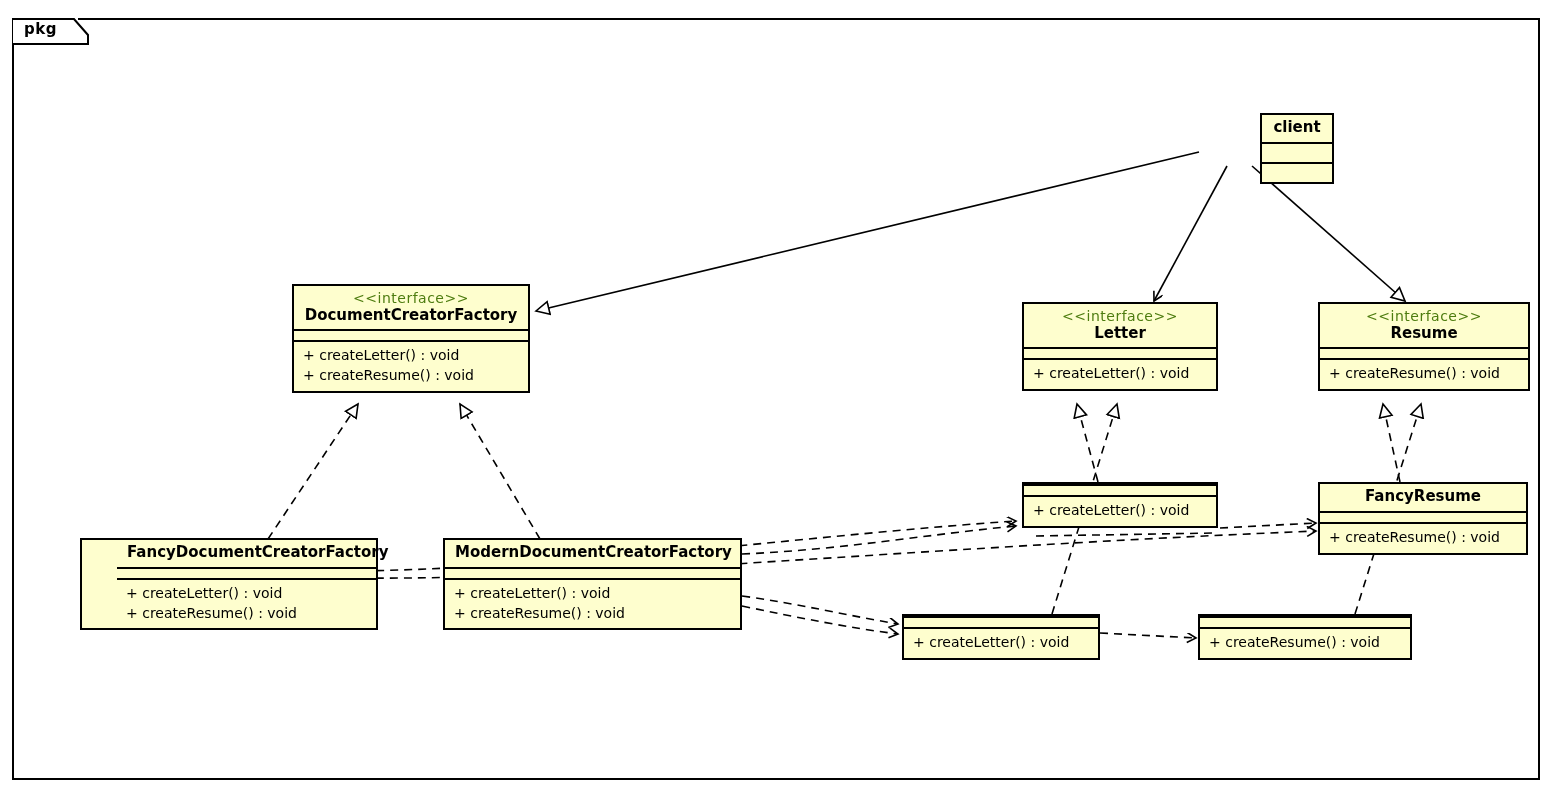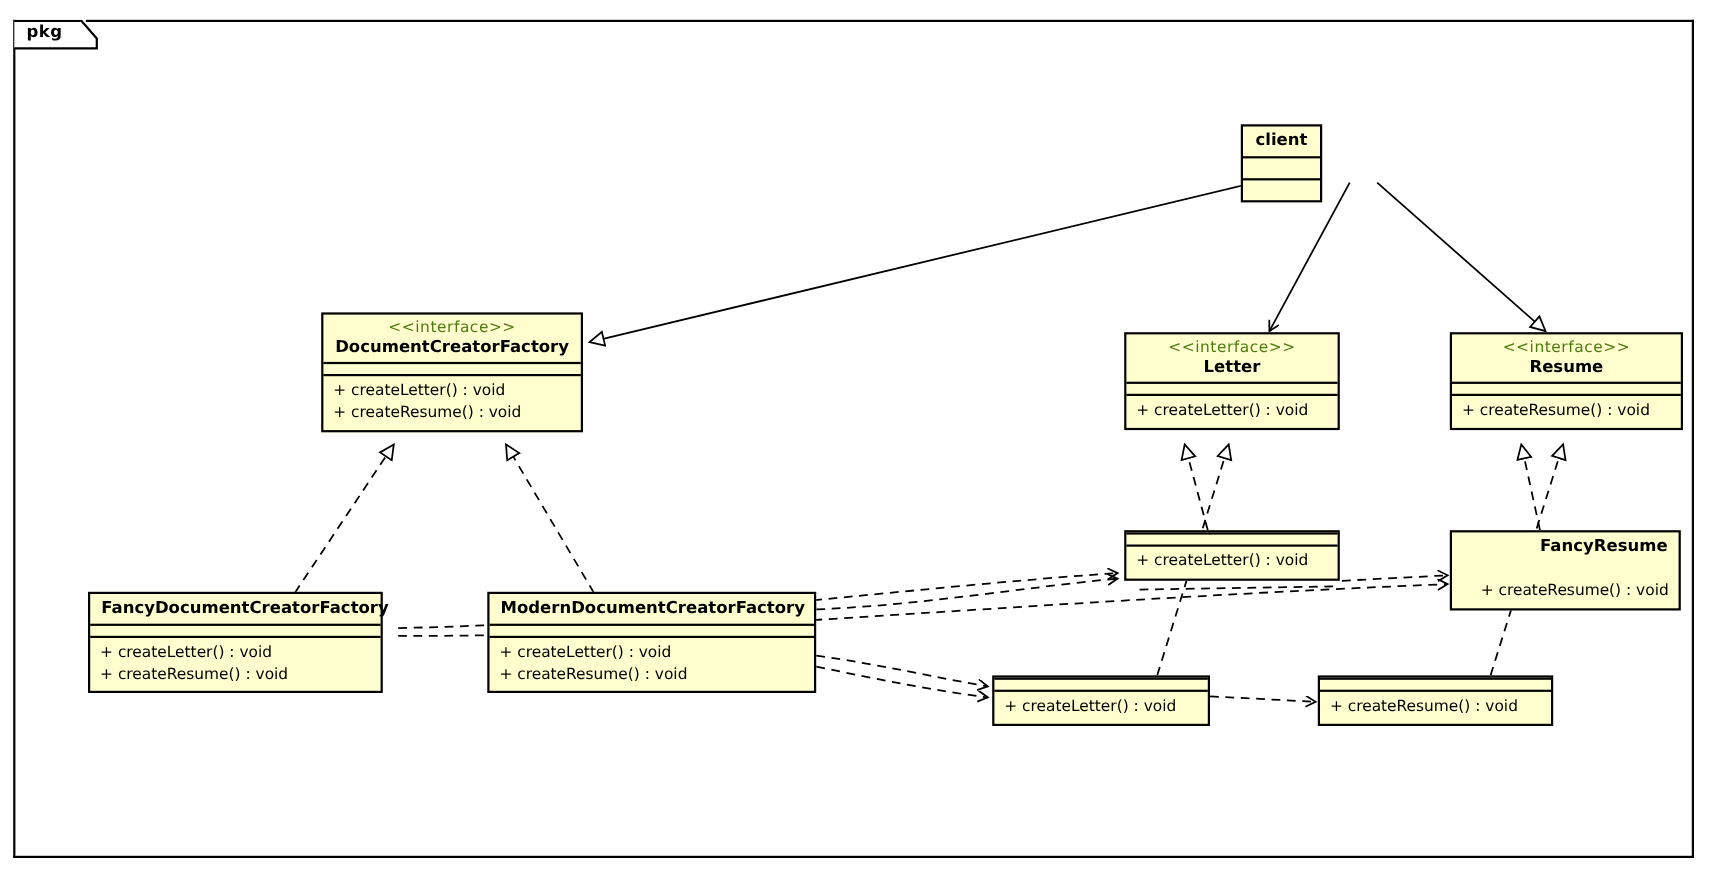--- a/index.html
+++ b/index.html
@@ -188,21 +188,21 @@
     </g>
 
     <g>
       <line x1="444" y1="568" x2="742" y2="552" stroke="#000000" stroke-width="1.6" stroke-dasharray="8,6"></line>
       <line x1="455" y1="549" x2="742" y2="549" stroke="#000000" stroke-width="1.6" stroke-dasharray="8,6"></line>
       <line x1="1036" y1="536" x2="1216" y2="533" stroke="#000000" stroke-width="1.6" stroke-dasharray="8,6"></line>
       <line x1="960" y1="628" x2="1098" y2="628" stroke="#000000" stroke-width="1.6" stroke-dasharray="8,6"></line>
     </g>
   </svg>
 
-  <div class="cls" style="left:1128px; top:113px; width:74px;">
+  <div class="cls" style="left:1260px; top:113px; width:74px;">
     <div class="hdr">
       <span class="nm">client</span>
     </div>
     <div class="sep"></div>
     <div class="empty-comp"></div>
     <div class="sep"></div>
     <div class="empty-comp"></div>
   </div>
 
   <div class="cls" style="left:292px; top:284px; width:238px;">
@@ -238,21 +238,21 @@
       <span class="nm">Resume</span>
     </div>
     <div class="sep"></div>
     <div class="attrs"></div>
     <div class="sep"></div>
     <div class="ops">
       <div class="op">+ createResume() : void</div>
     </div>
   </div>
 
-  <div class="cls" style="left:80px; top:538px; width:268px;">
+  <div class="cls" style="left:80px; top:538px; width:298px;padding-left:35px;">
     <div class="hdr">
       <span class="nm">FancyDocumentCreatorFactory</span>
     </div>
     <div class="sep"></div>
     <div class="attrs"></div>
     <div class="sep"></div>
     <div class="ops">
       <div class="op">+ createLetter() : void</div>
       <div class="op">+ createResume() : void</div>
     </div>
@@ -273,21 +273,21 @@
 
   <div class="cls" style="left:1022px; top:482px; width:196px;">
     <div class="sep"></div>
     <div class="attrs"></div>
     <div class="sep"></div>
     <div class="ops">
       <div class="op">+ createLetter() : void</div>
     </div>
   </div>
 
-  <div class="cls" style="left:1318px; top:482px; width:210px;align-items:flex-end;">
+  <div class="cls" style="left:1318px; top:482px; width:210px;">
     <div class="hdr">
       <span class="nm">FancyResume</span>
     </div>
     <div class="sep"></div>
     <div class="attrs"></div>
     <div class="sep"></div>
     <div class="ops">
       <div class="op">+ createResume() : void</div>
     </div>
   </div>

